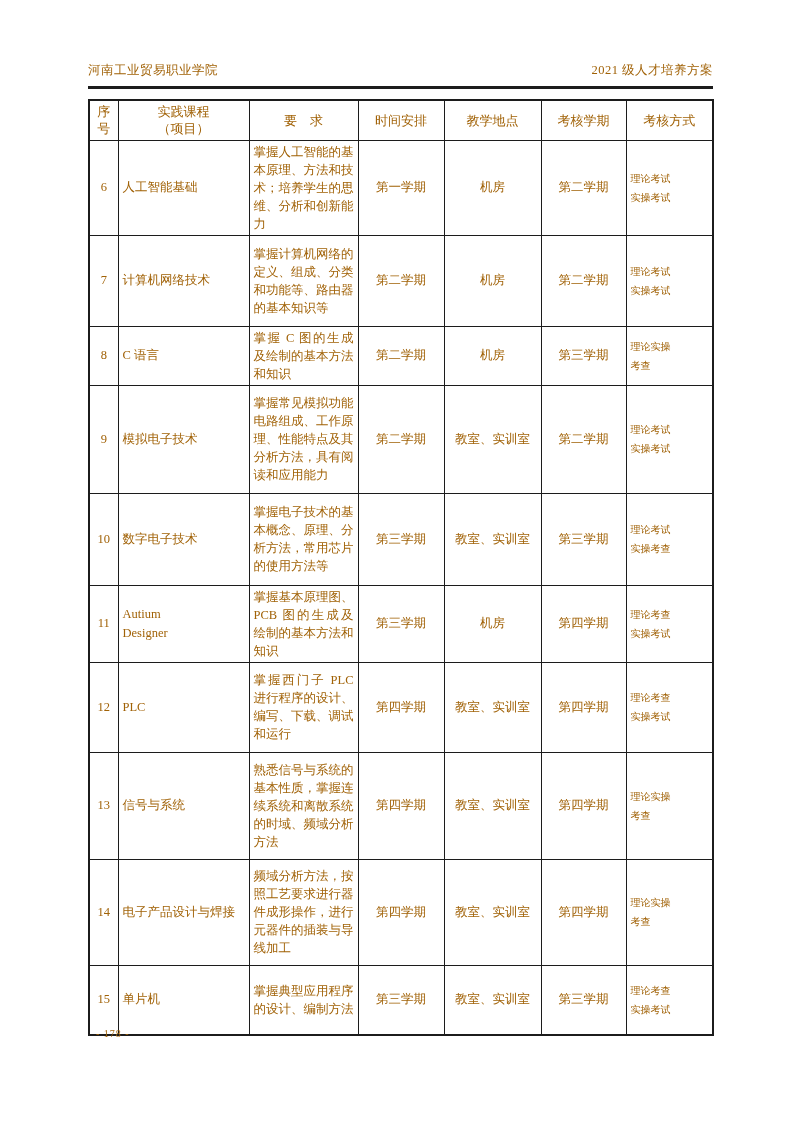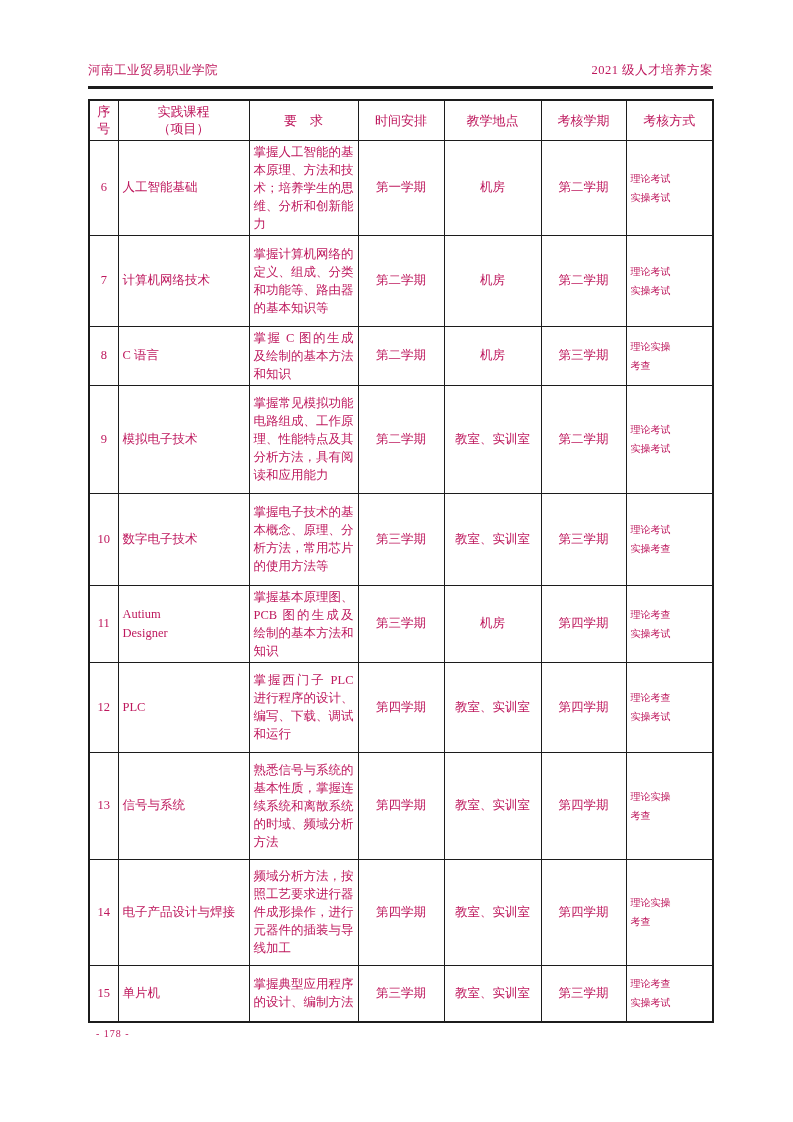--- a/index.html
+++ b/index.html
@@ -1,21 +1,21 @@
 <!DOCTYPE html>
 <html><head>
 <meta charset="utf-8">
 <style>
   html,body{margin:0;padding:0;background:#e8e8e8;}
   .page{
     position:relative;
     width:793px;height:1122px;
     background:#ffffff;
     font-family:"Liberation Serif","DejaVu Serif",serif;
-    color:#be185d;
+    color:#a16207;
     overflow:hidden;
     margin:0 auto;
   }
   .content{
     position:absolute;
     left:88px;top:62px;
     width:625px;
   }
   .page-header{
     display:flex;
@@ -212,21 +212,21 @@
           <tr style="height: 106px;">
         <td class="col-no">14</td>
         <td class="col-course justify">电子产品设计与焊接</td>
         <td class="col-req">频域分析方法，按照工艺要求进行器件成形操作，进行元器件的插装与导线加工</td>
         <td class="col-center">第四学期</td>
         <td class="col-center">教室、实训室</td>
         <td class="col-center">第四学期</td>
         <td class="col-method">理论实操
 考查</td>
       </tr>
-          <tr style="height: 57px;">
+          <tr style="height: 70px;">
         <td class="col-no">15</td>
         <td class="col-course">单片机</td>
         <td class="col-req">掌握典型应用程序的设计、编制方法</td>
         <td class="col-center">第三学期</td>
         <td class="col-center">教室、实训室</td>
         <td class="col-center">第三学期</td>
         <td class="col-method">理论考查
 实操考试</td>
       </tr>
         </tbody>

